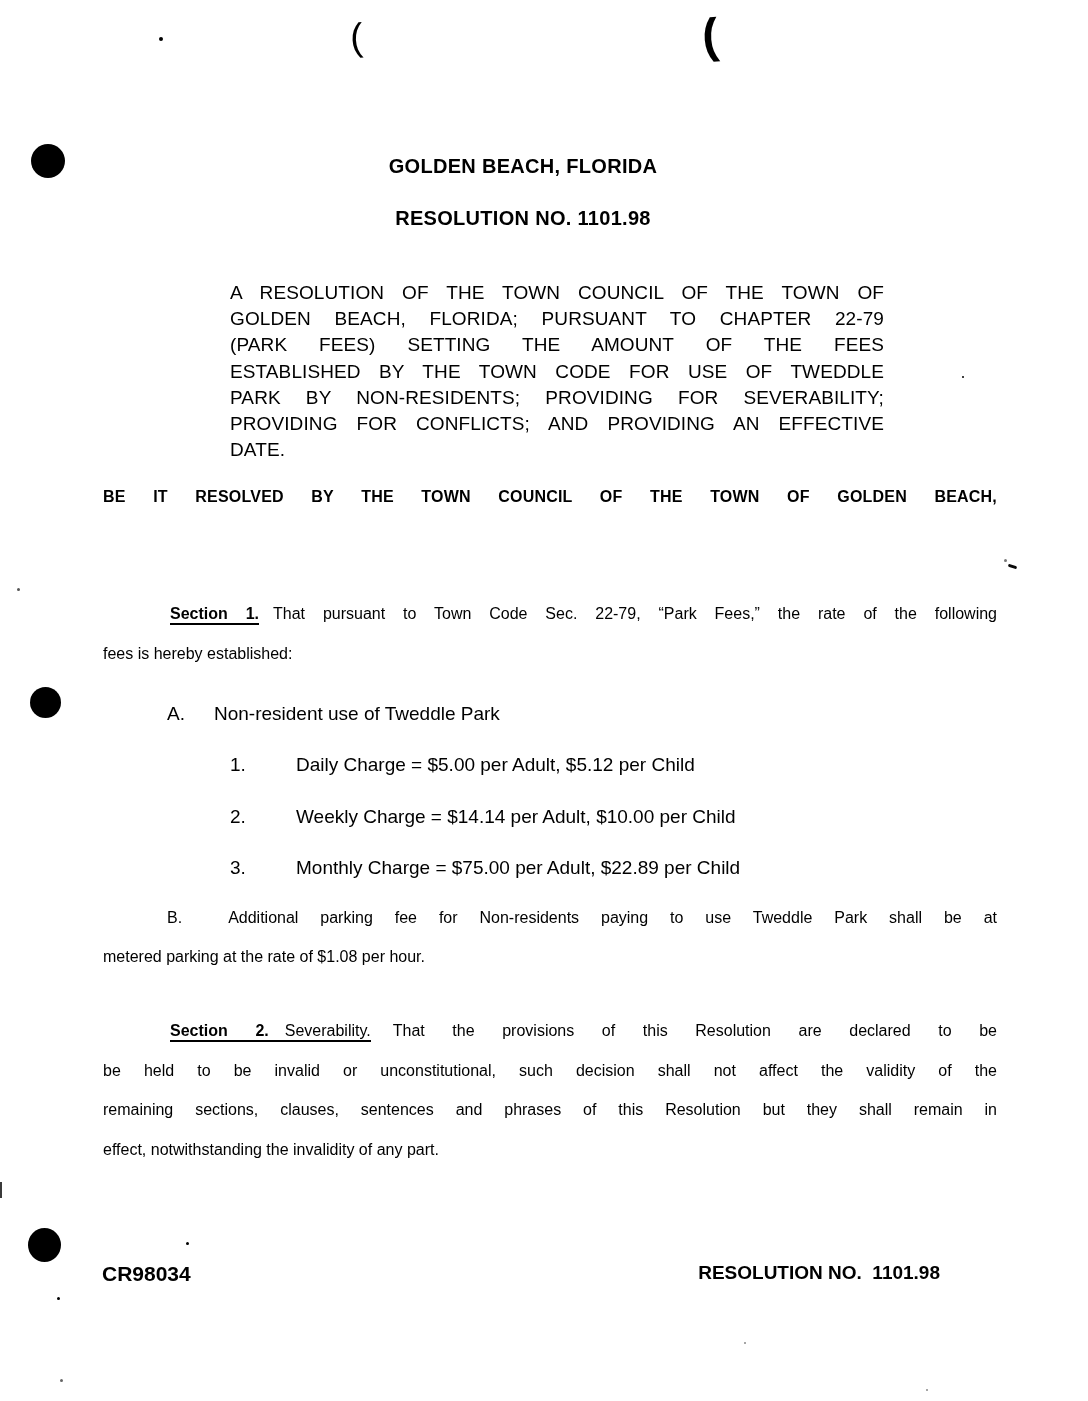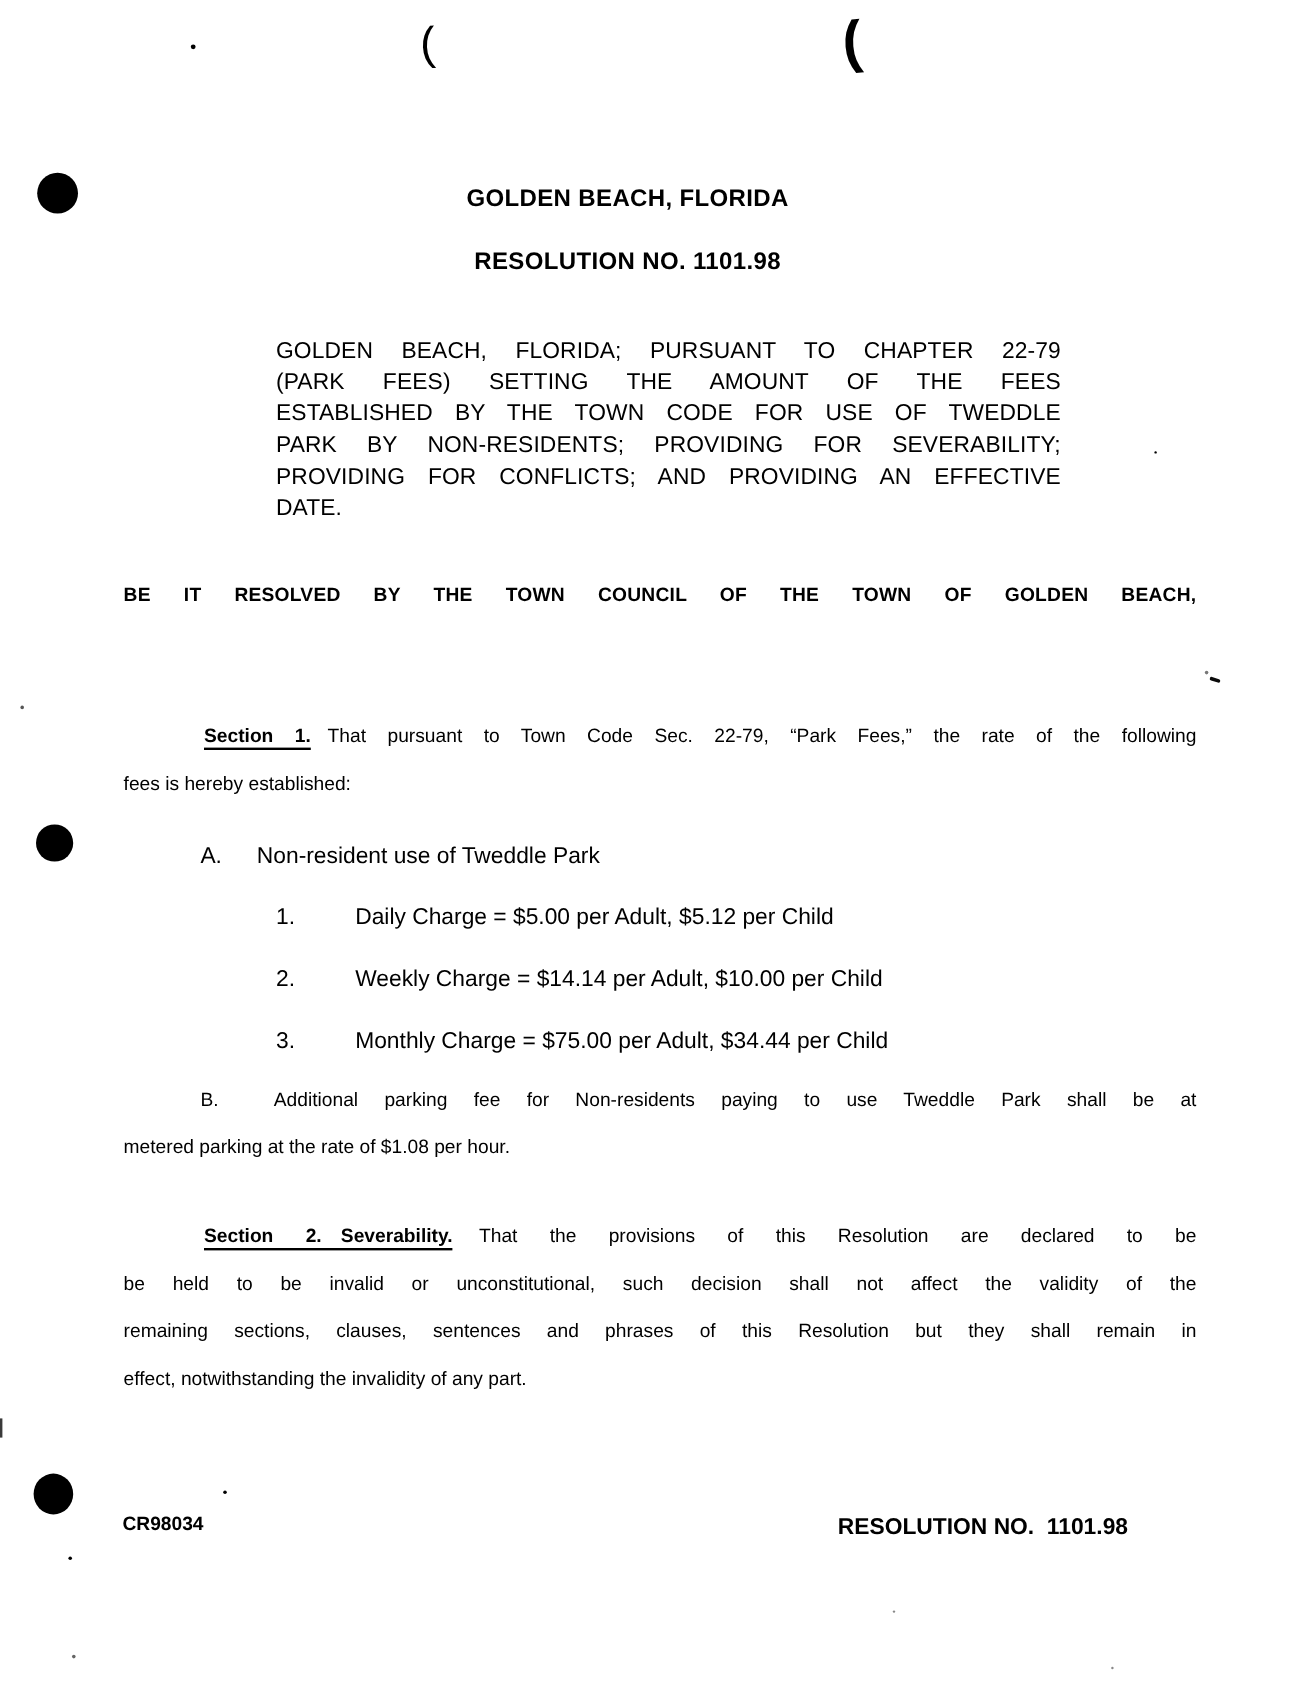--- a/index.html
+++ b/index.html
@@ -23,39 +23,39 @@
   .preamble { position:absolute; left:230px; width:654px; font-size:19px; line-height:26.2px; letter-spacing:0.1px; }
   .preamble .jline { text-align:justify; text-align-last:justify; }
   .preamble .lline { text-align:left; }
 
   
   .para { position:absolute; left:103px; width:894px; font-size:16px; }
   .jline { text-align:justify; text-align-last:justify; }
   .lline { text-align:left; text-align-last:left; }
   .bold { font-weight:700; }
   .heading-underline { font-weight:700; border-bottom:2.5px solid #000; padding-bottom:1px; }
-  .sub-underline { font-weight:700; }
+  .sub-underline { font-weight:400; }
   .gap { display:inline-block; }
 
   .resolved { line-height:48px; font-weight:700; letter-spacing:0.2px; }
   .sec { line-height:40px; }
   .sec2 { line-height:39.5px; }
 
   .indent1 { text-indent:67px; }
   .indentB { text-indent:64px; }
 
   
   .li { position:absolute; left:0; width:1088px; font-size:19px; line-height:26px; }
   .li .marker-a { position:absolute; left:167px; }
   .li .txt-a { position:absolute; left:214px; white-space:nowrap; }
   .li .marker-n { position:absolute; left:230px; }
   .li .txt-n { position:absolute; left:296px; white-space:nowrap; }
 
   
-  .footer-left { position:absolute; left:102px; top:1262px; font-size:16px; font-weight:700; }
+  .footer-left { position:absolute; left:102px; top:1262px; font-size:21px; font-weight:700; }
   .footer-right { position:absolute; right:148px; top:1262px; font-size:19px; font-weight:700; }
 </style>
 </head>
 <body>
 
 <div class="page">
 
   <span class="paren" style="left:350px; top:16px; font-size:38px; font-weight:400; transform:rotate(-3deg);">(</span>
   <span class="paren" style="left:702px; top:8px; font-size:48px; font-weight:700; transform:rotate(-5deg);">(</span>
   <div class="speck" style="left:159px; top:37px; width:4px; height:4px;"></div>
@@ -72,20 +72,21 @@
   <div class="speck" style="left:57px; top:1297px; width:3px; height:3px;"></div>
   <div class="speck" style="left:60px; top:1379px; width:3px; height:3px; background:#666;"></div>
   <div class="speck" style="left:744px; top:1342px; width:2px; height:2px; background:#888;"></div>
   <div class="speck" style="left:926px; top:1389px; width:2px; height:2px; background:#888;"></div>
   <div class="edgebar" style="top:1182px;"></div>
 
   <div class="doc-header" style="top:155px;">GOLDEN BEACH, FLORIDA</div>
   <div class="doc-header" style="top:207px;">RESOLUTION NO. 1101.98</div>
 
   <div class="preamble" style="top:280px;">
+    <div class="jline">A RESOLUTION OF THE TOWN COUNCIL OF THE TOWN OF</div>
     <div class="jline">GOLDEN BEACH, FLORIDA; PURSUANT TO CHAPTER 22-79</div>
     <div class="jline">(PARK FEES) SETTING THE AMOUNT OF THE FEES</div>
     <div class="jline">ESTABLISHED BY THE TOWN CODE FOR USE OF TWEDDLE</div>
     <div class="jline">PARK BY NON-RESIDENTS; PROVIDING FOR SEVERABILITY;</div>
     <div class="jline">PROVIDING FOR CONFLICTS; AND PROVIDING AN EFFECTIVE</div>
     <div class="lline">DATE.</div>
   </div>
 
   <div class="para resolved" style="top:473px;">
     <div class="jline">BE IT RESOLVED BY THE TOWN COUNCIL OF THE TOWN OF GOLDEN BEACH,</div>
@@ -104,21 +105,21 @@
   <div class="li" style="top:752px;">
     <span class="marker-n">1.</span>
     <span class="txt-n">Daily Charge = $5.00 per Adult, $5.12 per Child</span>
   </div>
   <div class="li" style="top:804px;">
     <span class="marker-n">2.</span>
     <span class="txt-n">Weekly Charge = $14.14 per Adult, $10.00 per Child</span>
   </div>
   <div class="li" style="top:855px;">
     <span class="marker-n">3.</span>
-    <span class="txt-n">Monthly Charge = $75.00 per Adult, $34.44 per Child</span>
+    <span class="txt-n">Monthly Charge = $75.00 per Adult, $22.89 per Child</span>
   </div>
 
   <div class="para sec" style="top:898px; line-height:39px;">
     <div class="jline indentB"><span>B.</span><span class="gap" style="width:46px;"></span><span>Additional parking fee for Non-residents paying to use Tweddle Park shall be at</span></div>
     <div class="lline">metered parking at the rate of $1.08 per hour.</div>
   </div>
 
   <div class="para sec2" style="top:1011px;">
     <div class="jline indent1"><span class="heading-underline"><span class="bold">Section 2.</span><span class="gap" style="width:16px;"></span><span class="sub-underline">Severability.</span></span><span class="gap" style="width:22px;"></span><span>That the provisions of this Resolution are declared to be</span></div>
     <div class="jline">be held to be invalid or unconstitutional, such decision shall not affect the validity of the</div>

